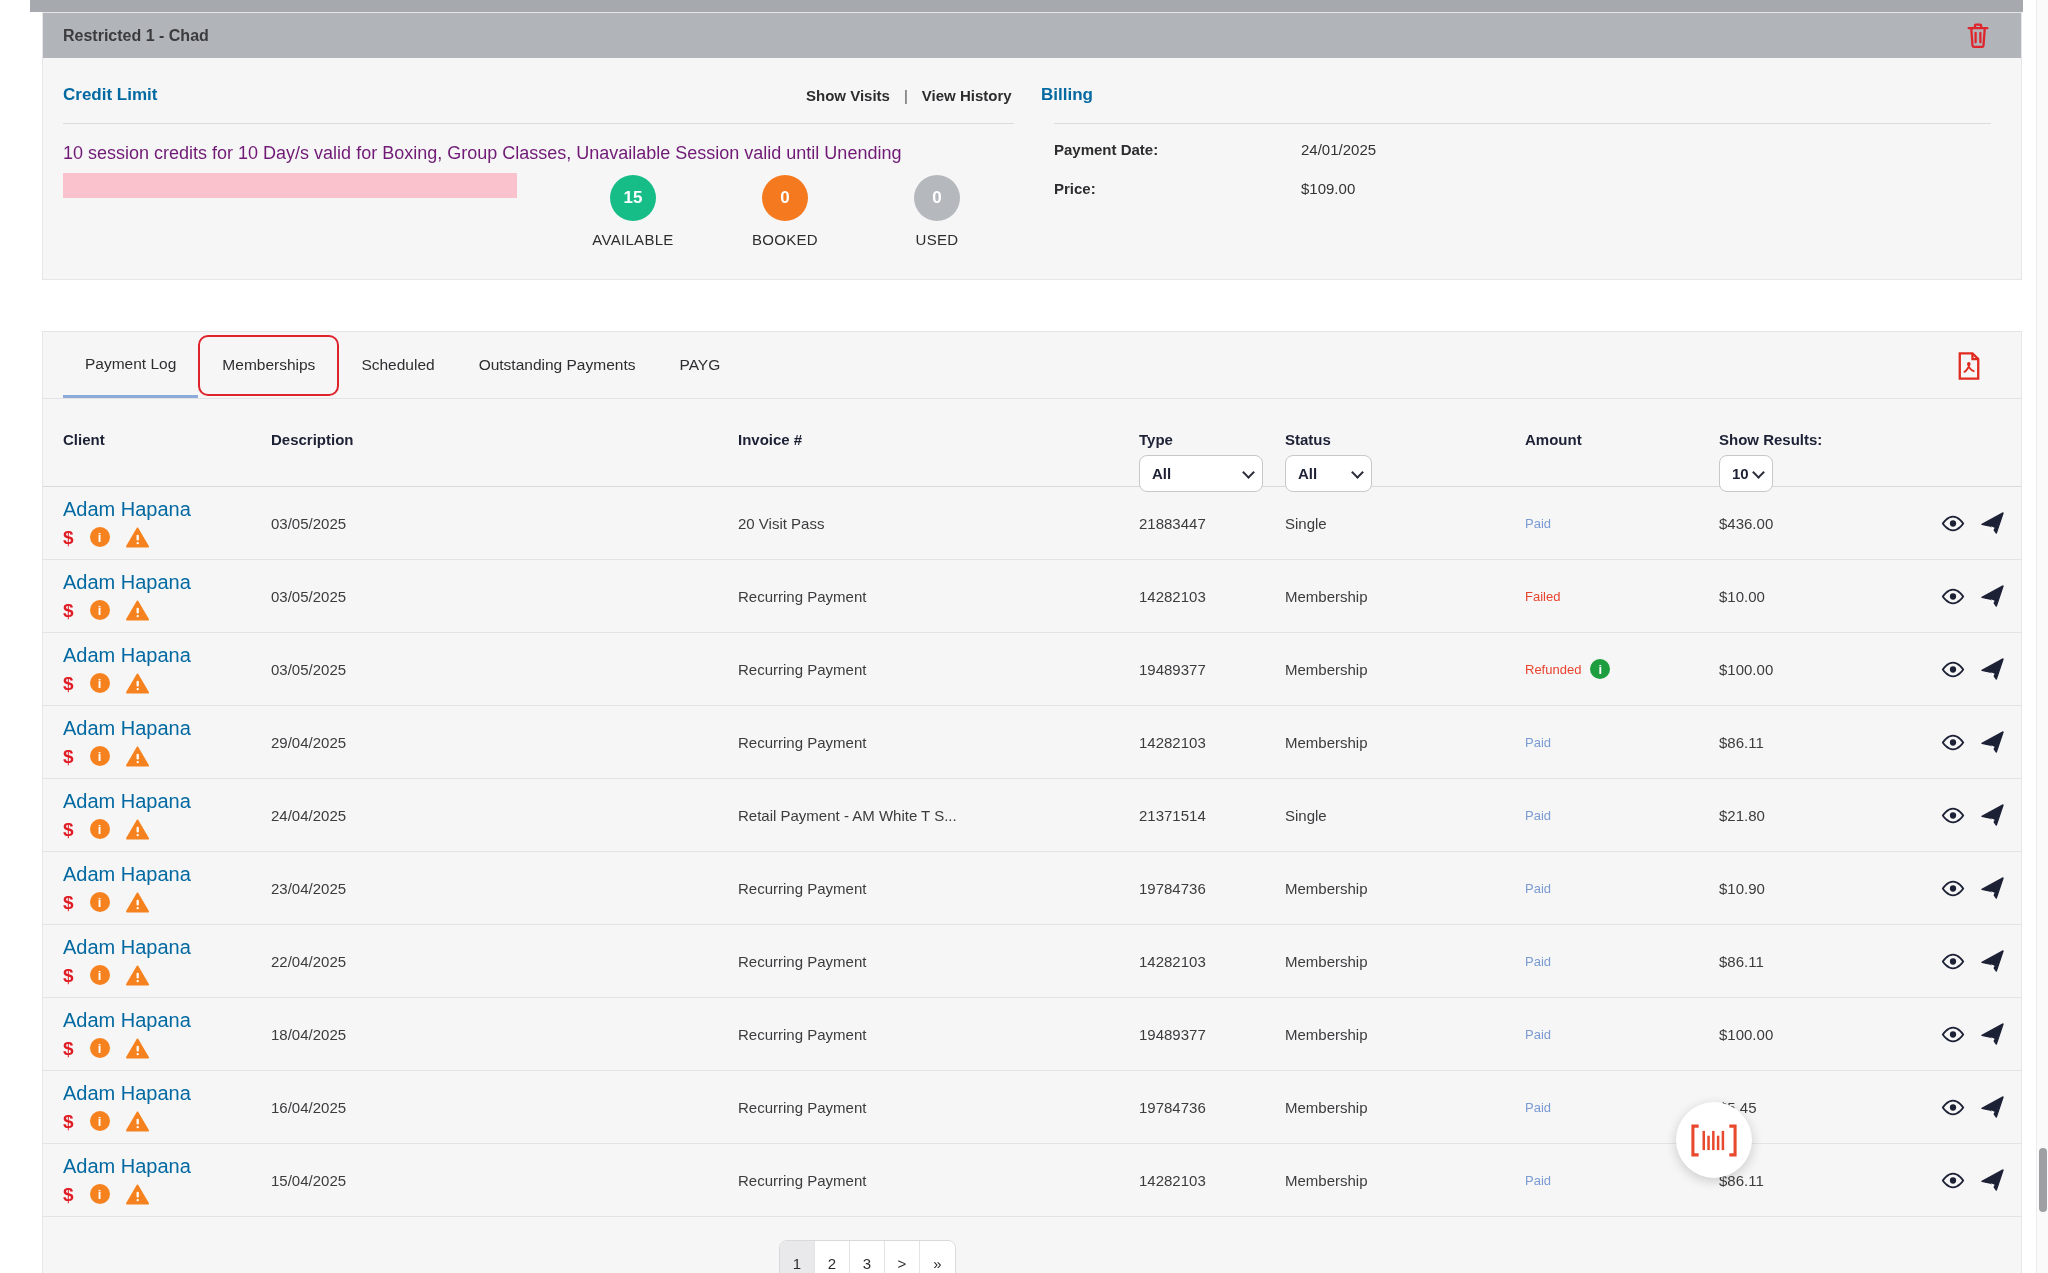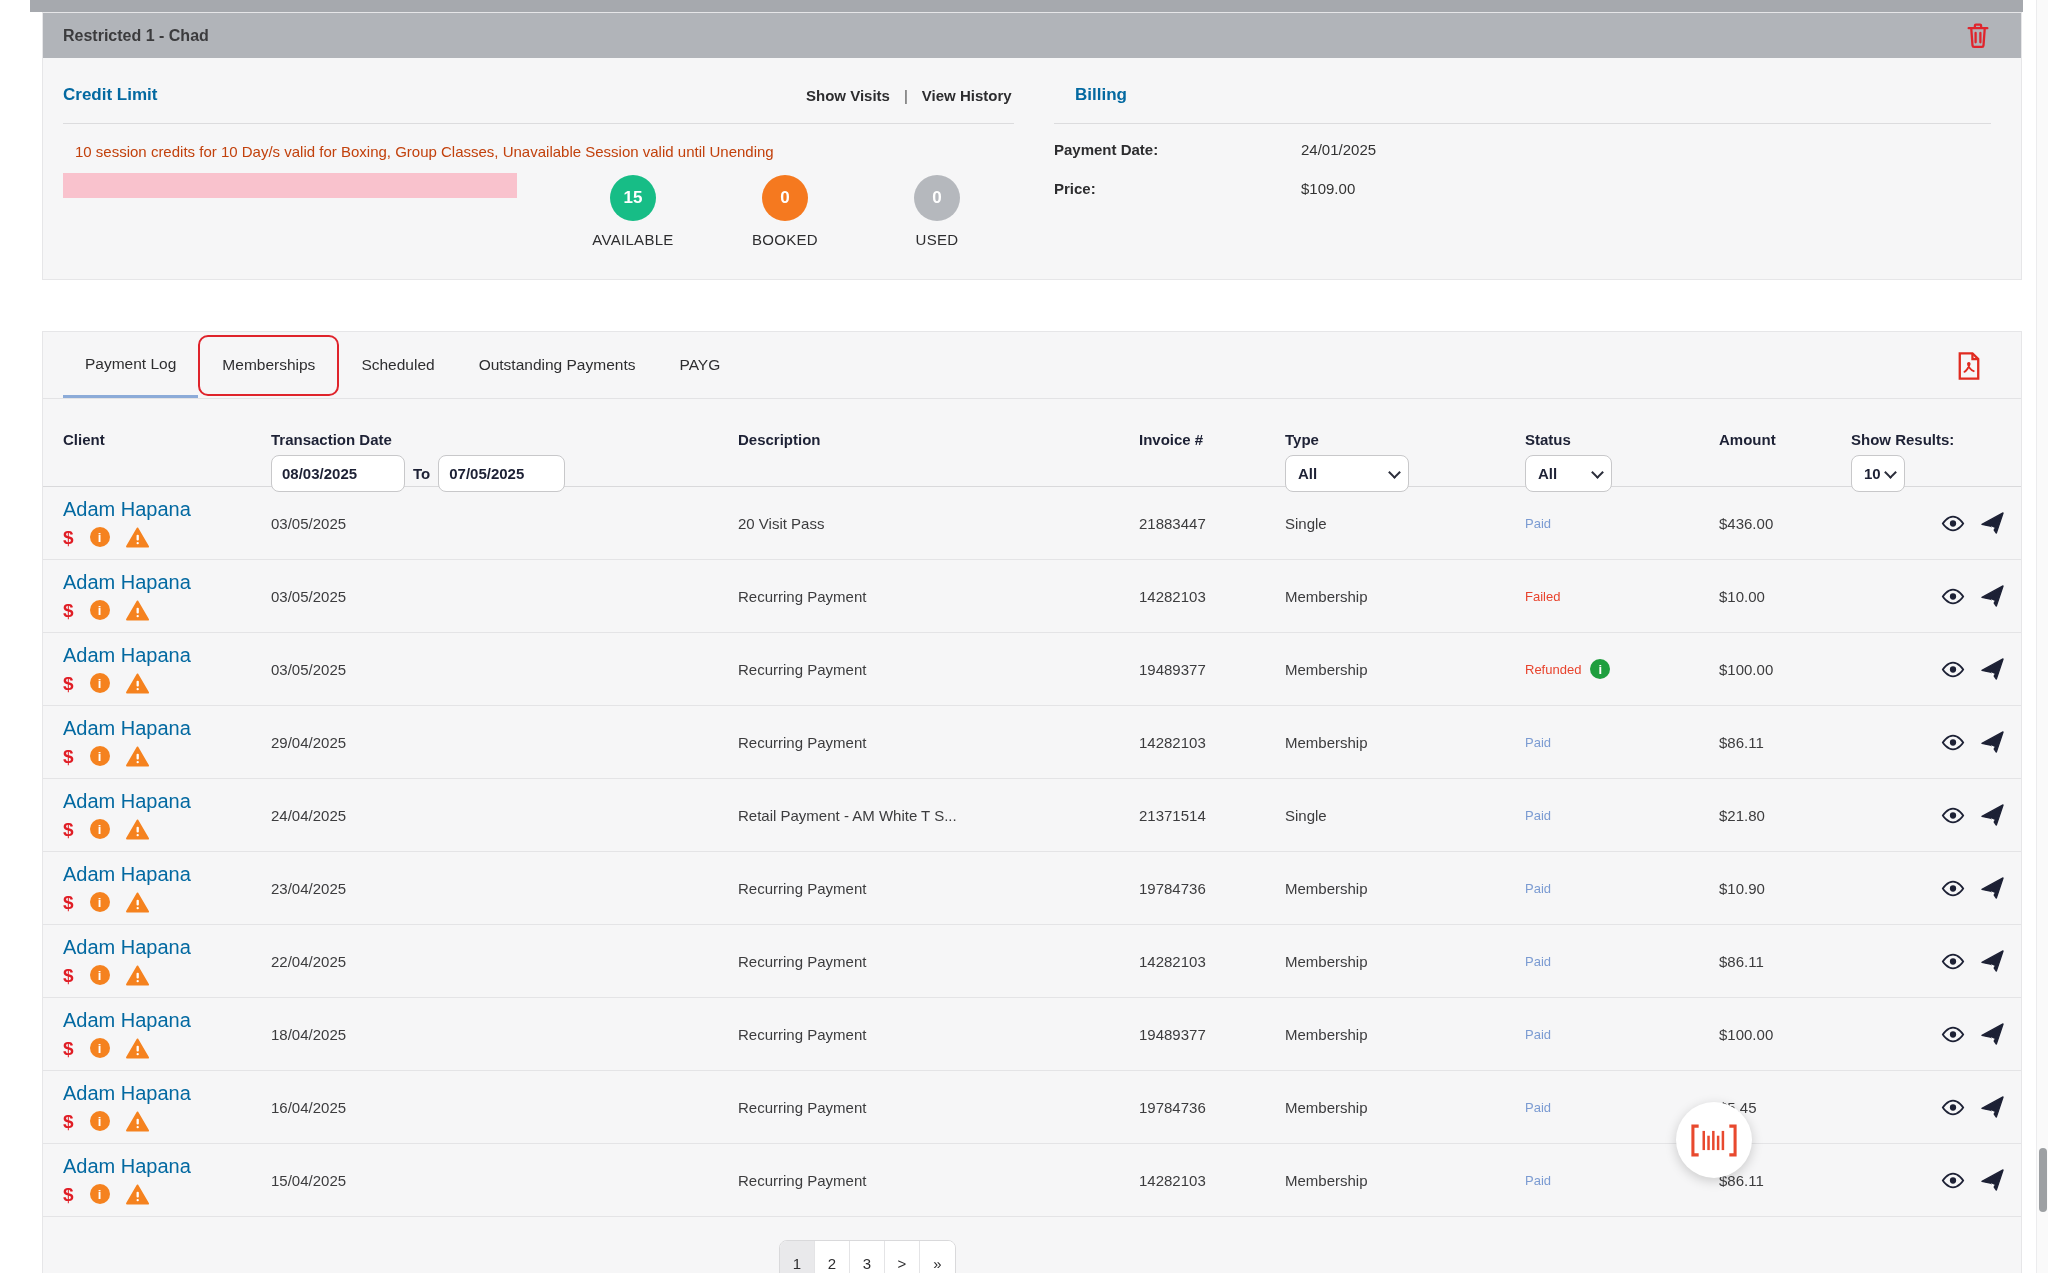--- a/index.html
+++ b/index.html
@@ -19,21 +19,21 @@
   .sec-bar { position:relative; height:45px; background:#b1b4b9; display:flex; align-items:center; }
   .sec-title { margin-left:20px; font-size:16px; font-weight:700; color:#3b3b3d; }
   .trash { position:absolute; right:30px; top:9px; width:26px; height:27px; cursor:pointer; }
 
   
   .h-section { position:absolute; top:72px; font-size:17px; font-weight:700; color:#0369a1; }
   .links { position:absolute; left:763px; top:74px; font-size:15px; font-weight:700; color:#2d2d2f; display:flex; gap:14px;align-items:center; }
   .links span { cursor:pointer; }
   .links .sep { cursor:default; font-weight:400; color:#555; }
   .divider { position:absolute; top:110px; height:1px; background:#dcdcde; }
-  .cl-desc { position:absolute; left:20px; top:130px; font-size:15px; color:#c2410c;margin-left:12px; }
+  .cl-desc { position:absolute; left:20px; top:130px; font-size:18px; color:#701a75; }
   .progress { position:absolute; left:20px; top:160px; width:454px; height:25px; background:#f9c2cd; }
   .badge { position:absolute; width:160px; text-align:center; top:162px; }
   .badge .circ { width:46px; height:46px; border-radius:50%; margin:0 auto; display:flex; align-items:center; justify-content:center; color:#fff; font-size:17px; font-weight:700; }
   .badge .blab { margin-top:10px; font-size:15px; font-weight:400; color:#2d2d2f; letter-spacing:.3px; }
   .b-available .circ { background:#17bd86; }
   .b-booked .circ { background:#f5791f; }
   .b-used .circ { background:#b5b8bd; }
   .bill-row { position:absolute; left:1011px; font-size:15px; }
   .bill-row .bl { font-weight:700; color:#2d2d2f; }
   .bill-row .bv { position:absolute; left:247px; top:0; font-weight:400; color:#333; white-space:nowrap; }
@@ -111,21 +111,21 @@
     </div>
 
     <div class="h-section" style="left:20px;">Credit Limit</div>
     <div class="links">
       <span>Show Visits</span>
       <span class="sep">|</span>
       <span>View History</span>
     </div>
     <div class="divider" style="left:20px; width:951px;"></div>
 
-    <div class="h-section" style="left:1032px;text-align:right;">Billing</div>
+    <div class="h-section" style="left:998px;text-align:right;">Billing</div>
     <div class="divider" style="left:1011px; width:937px;"></div>
 
     <div class="cl-desc">10 session credits for 10 Day/s valid for Boxing, Group Classes, Unavailable Session valid until Unending</div>
     <div class="progress"></div>
 
     <div class="badge b-available" style="left:510px;">
       <div class="circ">15</div>
       <div class="blab">AVAILABLE</div>
     </div>
     <div class="badge b-booked" style="left:662px;">
@@ -161,28 +161,20 @@
           <path d="M8 18 c1.5-.5 4-4 4.5-6.5 .3-1.5-1.5-1.8-1.4-.2 .2 2.5 3 5.8 5 6.2" fill="none" stroke="#e02b20" stroke-width="1.6" stroke-linecap="round"></path>
         </svg>
       </span>
     </div>
 
     <div class="thead">
       <div>
         <div class="hlab">Client</div>
       </div>
       <div>
-        <div class="hlab">Transaction Date</div>
-        <div class="hctl">
-          <input class="date-inp" value="08/03/2025" style="">
-          <span class="to-lab">To</span>
-          <input class="date-inp second" value="07/05/2025" style="">
-        </div>
-      </div>
-      <div>
         <div class="hlab">Description</div>
       </div>
       <div>
         <div class="hlab">Invoice #</div>
       </div>
       <div>
         <div class="hlab">Type</div>
         <div class="hctl sel-wrap sel-type">
           <select><option>All</option></select>
         </div>

